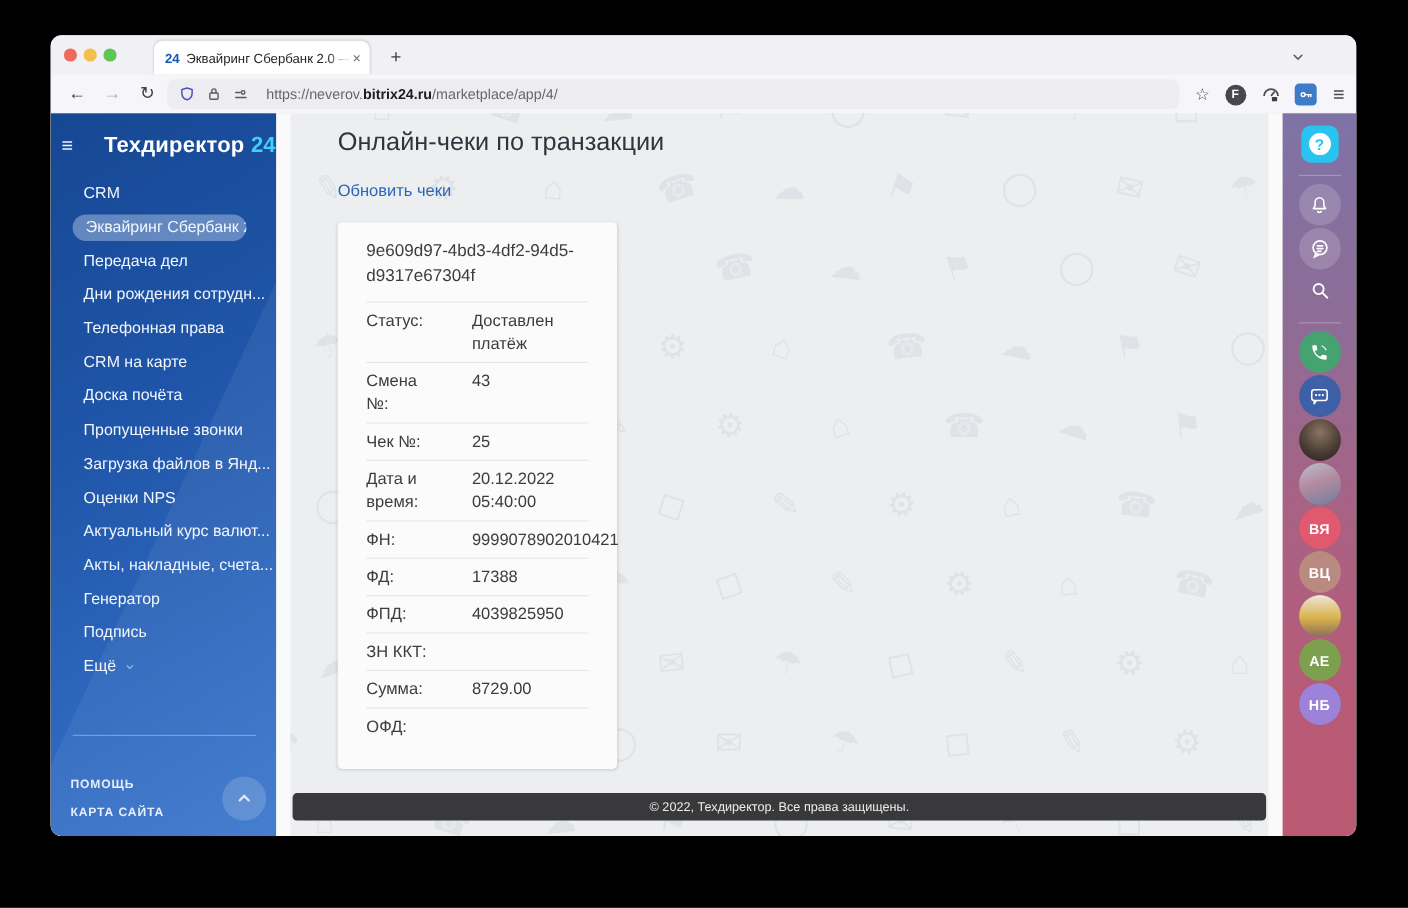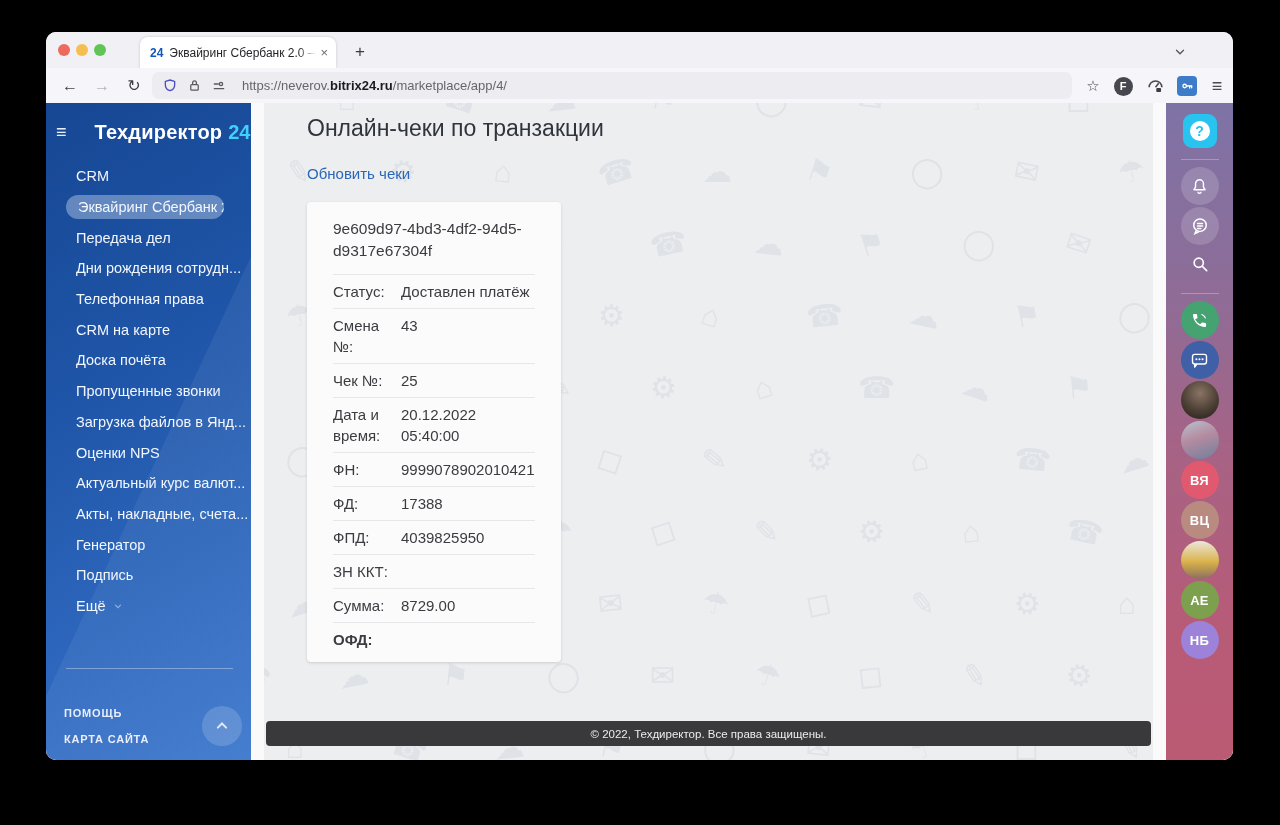--- a/index.html
+++ b/index.html
@@ -66,23 +66,23 @@
   .content{position:absolute;left:218px;top:0;width:889px;height:100%;background:#eceef0;overflow:hidden;}
   .pattern{position:absolute;inset:0;z-index:0;}
   .pattern span{position:absolute;color:#dfe2e7;font-size:30px;line-height:1;user-select:none;}
   .ctitle{position:absolute;left:43px;top:12px;font-size:23px;font-weight:500;color:#30343c;z-index:1;}
   .clink{position:absolute;left:43px;top:62px;font-size:15px;color:#2a66b8;cursor:pointer;z-index:1;}
   .card{position:absolute;left:43px;top:99px;width:254px;background:#fbfbfc;border-radius:4px;
     box-shadow:0 1px 3px rgba(0,0,0,.14);z-index:1;padding:0 26px;box-sizing:border-box;}
   .uuid{padding:16px 0 12px;font-size:15.5px;line-height:22px;color:#3c3c40;word-break:break-word;
     border-bottom:1px solid #e7e7ea;}
   .crow{display:flex;padding:6px 0;border-bottom:1px solid #e7e7ea;font-size:15px;line-height:21px;color:#3c3c40;}
-  .crow:last-child{border-bottom:none;padding-bottom:12px;font-weight:bold;}
+  .crow:last-child{border-bottom:none;padding-bottom:28px;}
   .clabel{flex:0 0 68px;}
-  .cvalue{flex:1;}
+  .cvalue{flex:1;margin-left:28px;}
   .cfooter{position:absolute;left:2px;right:2px;bottom:14px;height:25px;background:#39393b;
     border-radius:4px;display:flex;align-items:center;justify-content:center;z-index:2;}
   .cfooter span{font-size:11.5px;color:#ececec;}
   
   .rrail{position:absolute;left:1120px;top:0;width:67px;height:100%;
     background:linear-gradient(180deg,#7E73A6 0%,#8F6C96 30%,#A86284 55%,#B75B77 80%,#BC5A73 100%);
     display:flex;flex-direction:column;align-items:center;}
   .helpbtn{margin-top:11px;width:34px;height:34px;border-radius:9px;background:#29c3ef;
     display:flex;align-items:center;justify-content:center;cursor:pointer;}
   .helpbtn .qc{width:20px;height:20px;border-radius:50%;background:#fff;color:#29c3ef;font-size:14px;

